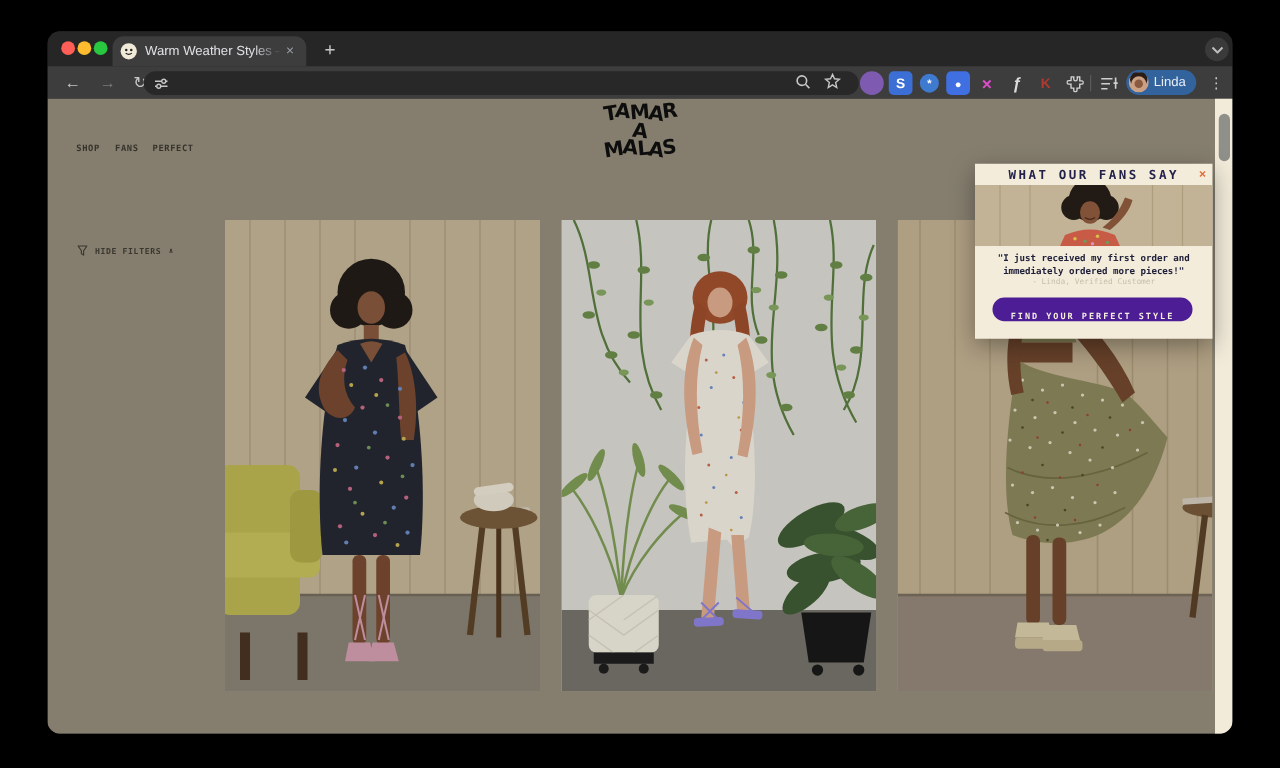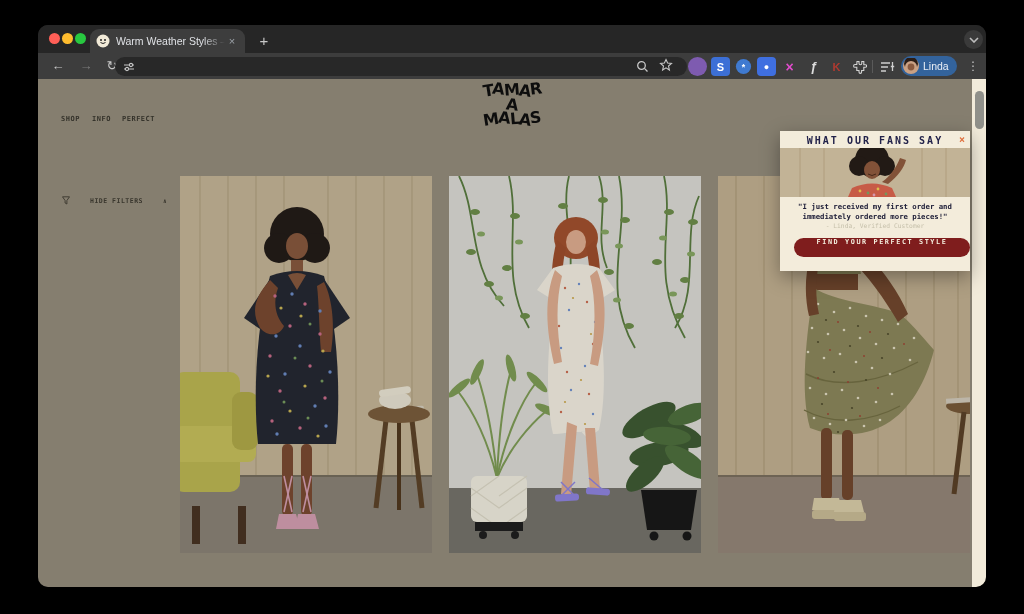--- a/index.html
+++ b/index.html
@@ -38,39 +38,39 @@
   .logo{position:absolute;left:440px;top:4px;width:68px;text-align:center;color:#0d0d0d;
     font-family:"DejaVu Sans",sans-serif;font-weight:900;font-size:16px;line-height:.92;}
   .logo-line span{display:inline-block;font-weight:900;letter-spacing:-1px;}
   .logo-line span:nth-child(1){transform:rotate(-9deg) translateY(1px);}
   .logo-line span:nth-child(2){transform:rotate(6deg) translateY(-1px);}
   .logo-line span:nth-child(3){transform:rotate(-5deg);}
   .logo-line span:nth-child(4){transform:rotate(8deg) translateY(1px);}
   .logo-line span:nth-child(5){transform:rotate(-7deg) translateY(-1px);}
   .logo-line span:nth-child(6){transform:rotate(7deg);}
   .hicon{position:absolute;top:72px;width:14px;height:14px;}
-  .filter{position:absolute;left:24px;top:117px;display:flex;align-items:center;gap:20px;
+  .filter{position:absolute;left:24px;top:117px;display:flex;align-items:center;gap:6px;
     color:#3a372e;font-family:"DejaVu Sans Mono",monospace;font-size:6.5px;font-weight:bold;letter-spacing:.5px;}
   .card{position:absolute;top:97px;width:252px;height:377px;overflow:hidden;}
   .card svg{display:block;}
   
   .sb-track{position:absolute;left:934px;top:54px;width:14px;height:508px;background:#f2ebda;
     border-bottom-right-radius:10px;}
   .sb-thumb{position:absolute;left:2.5px;top:12px;width:9px;height:38px;background:#90908a;border-radius:4.5px;}
   
   .popup{position:absolute;left:742px;top:52px;width:190px;height:140px;background:#f3ecdb;
     box-shadow:0 6px 18px rgba(0,0,0,.35);font-family:"DejaVu Sans Mono",monospace;}
   .popup-title{position:absolute;left:0;top:4px;width:100%;text-align:center;font-size:10px;
     font-weight:bold;letter-spacing:2px;color:#22224a;}
   .popup-close{position:absolute;right:5px;top:3px;color:#e0713f;font-size:10px;font-weight:bold;}
   .popup-photo{position:absolute;left:0;top:17px;width:190px;height:49px;overflow:hidden;}
   .quote{position:absolute;width:100%;text-align:center;color:#20203a;font-size:7.3px;font-weight:bold;}
   .attrib{position:absolute;top:91px;width:100%;text-align:center;color:#c6c0ab;font-size:6.3px;}
-  .cta{position:absolute;left:14px;top:107px;width:176px;height:19px;background:#7f1d1d;
-    border-radius:10px;display:flex;align-items:flex-start;justify-content:center;}
+  .cta{position:absolute;left:14px;top:107px;width:160px;height:19px;background:#4c1d95;
+    border-radius:10px;display:flex;align-items:flex-end;justify-content:center;}
   .cta span{color:#f5efdf;font-size:6.8px;font-weight:bold;letter-spacing:1.6px;}
 </style>
 </head>
 <body>
 
 <div class="window">
 
   <div class="tabstrip">
     <span class="light" style="left:11px;background:#ff5f57"></span>
     <span class="light" style="left:24px;background:#febc2e"></span>
@@ -159,21 +159,21 @@
       </span>
       <span class="chip-label">Linda</span>
     </div>
 
     <span class="navbtn" style="left:925px;font-size:12px">⋮</span>
   </div>
 
   <div class="page">
 
     <span class="navlink" style="left:23px">SHOP</span>
-    <span class="navlink" style="left:54px">INFO</span>
+    <span class="navlink" style="left:54px">FANS</span>
     <span class="navlink" style="left:84px">PERFECT</span>
 
     <div class="logo">
       <div class="logo-line"><span>T</span><span>A</span><span>M</span><span>A</span><span>R</span><span>A</span></div>
       <div class="logo-line"><span>M</span><span>A</span><span>L</span><span>A</span><span>S</span></div>
     </div>
 
     <span class="hicon" style="left:831px">
       <svg width="12" height="12" viewBox="0 0 12 12">
           <rect x="1" y="1" width="10" height="10" rx="3" stroke="#4c463a" stroke-width="1.1" fill="none"></rect>

